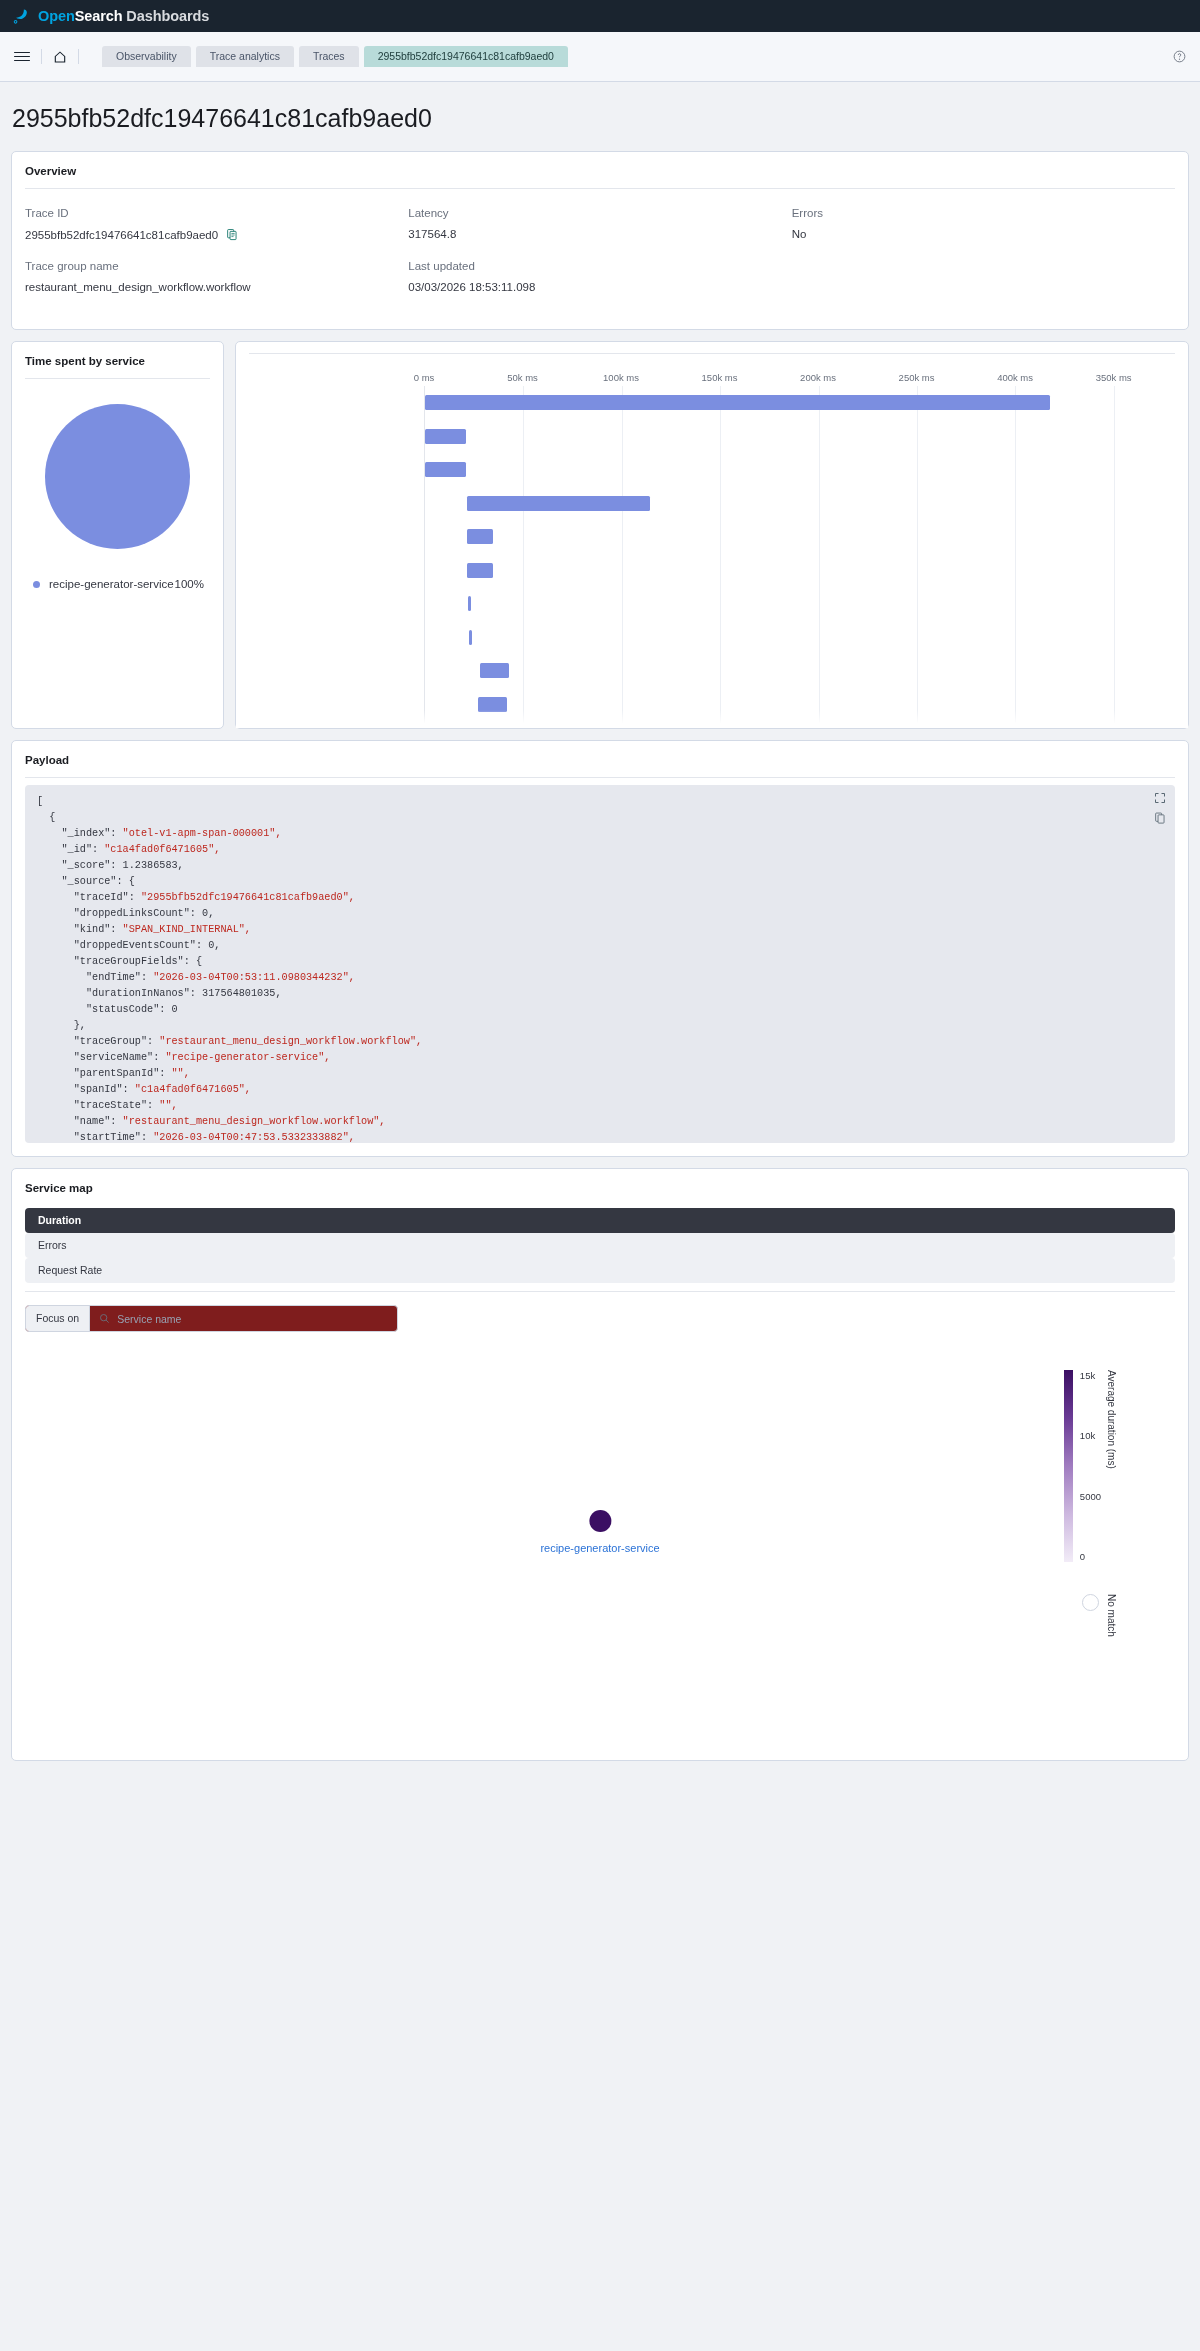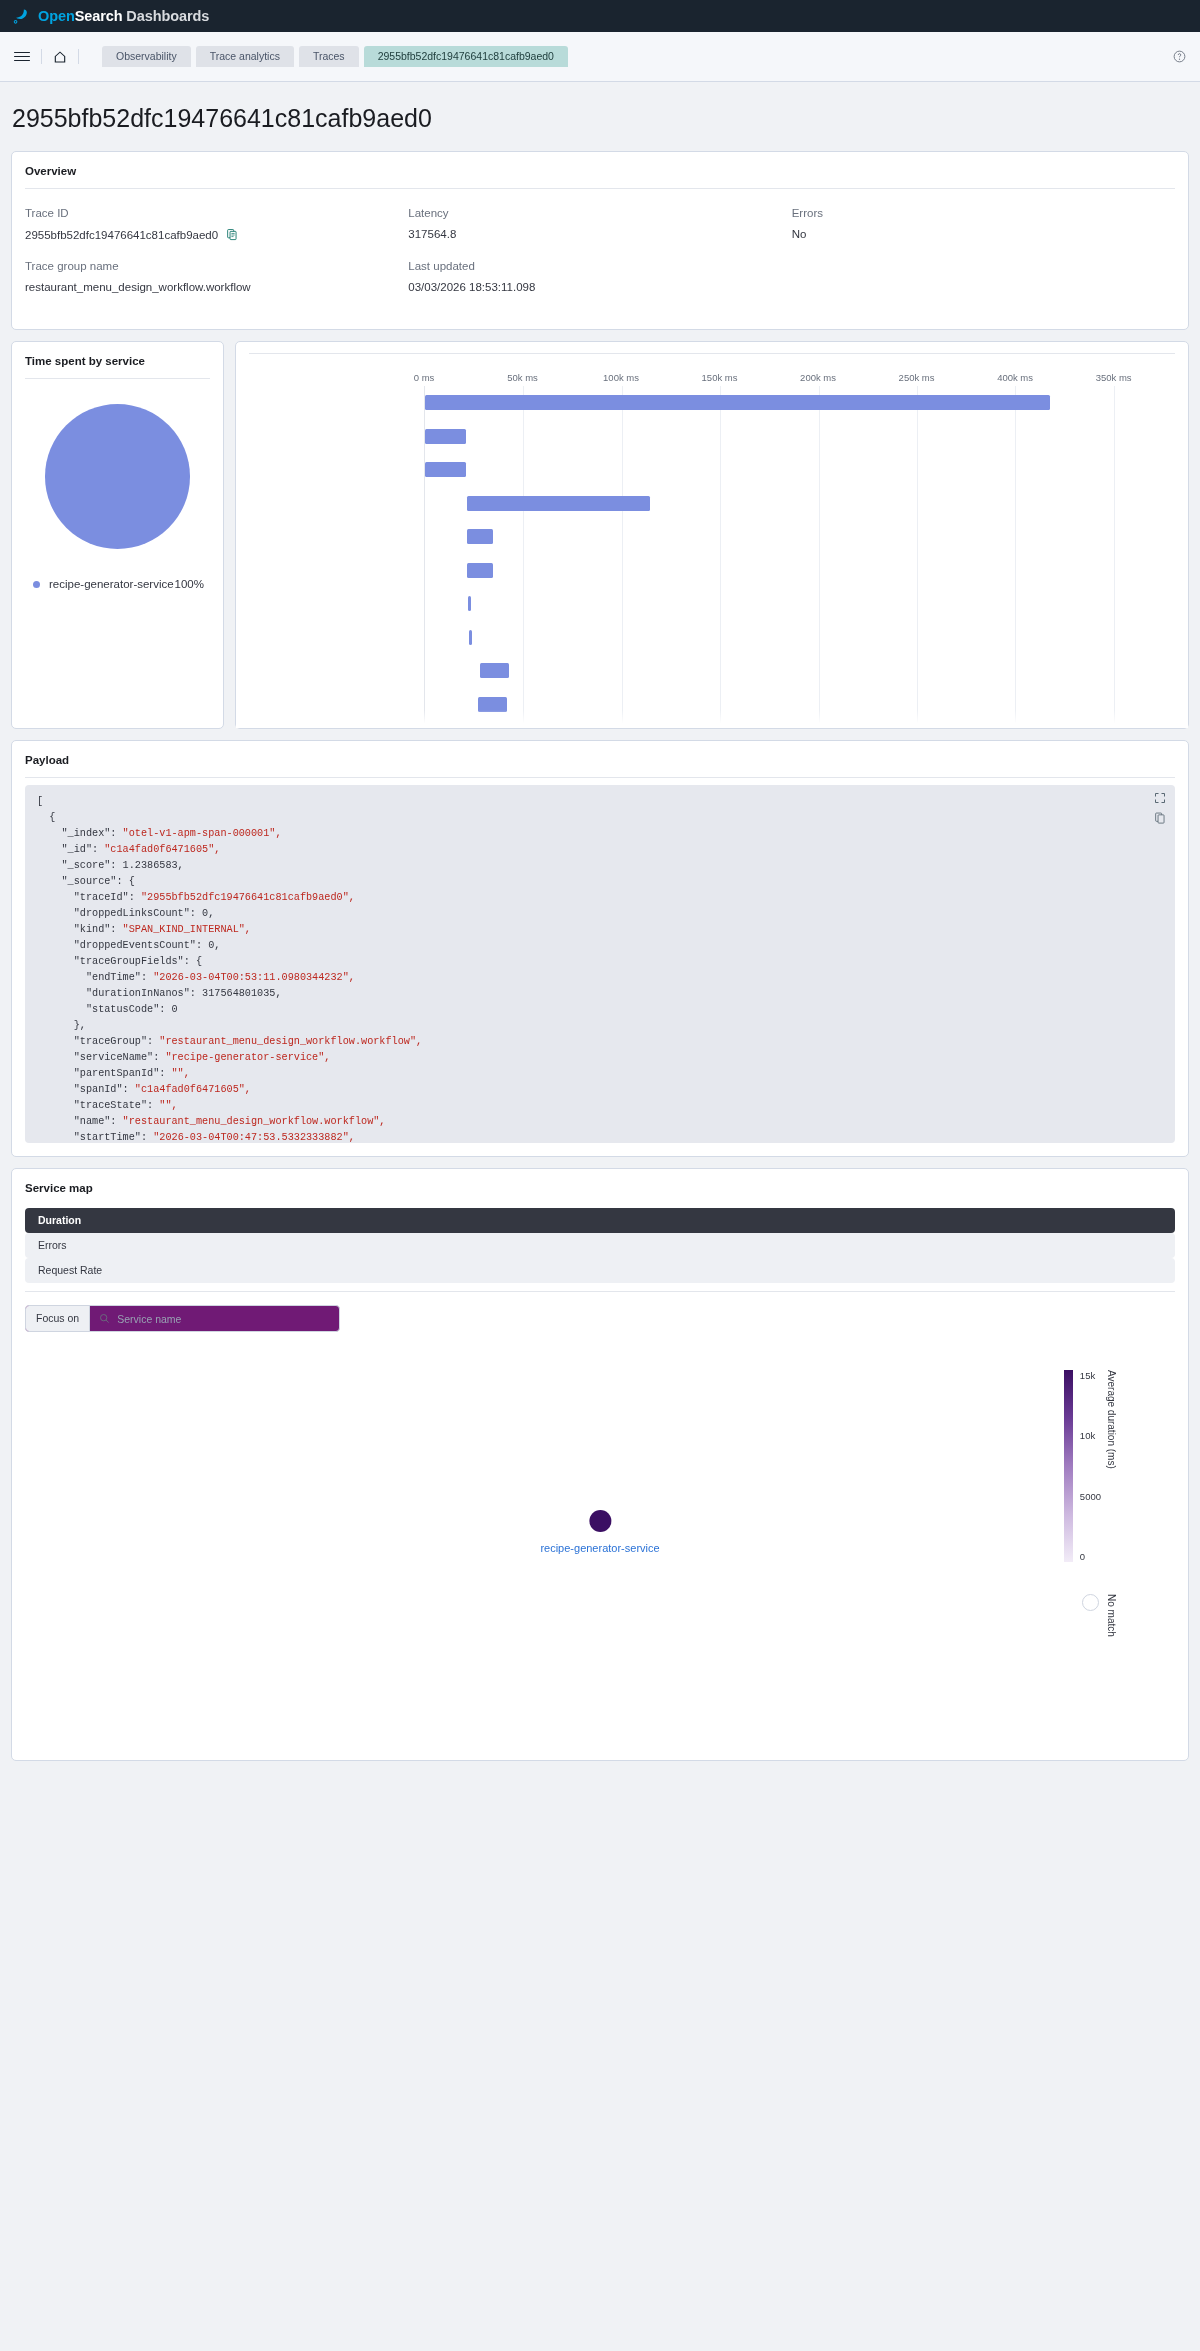--- a/index.html
+++ b/index.html
@@ -125,22 +125,22 @@
 
   
   .sm-tabs { display:flex; padding:3px 13px 0;flex-direction:column; }
   .sm-tab {
     font-size:10.5px; padding:6px 13px 7px; cursor:pointer;
     background:#eef0f4; color:#343741; border-radius:4px;
   }
   .sm-tab.on { background:#343741; color:#fff; font-weight:bold; }
   .sm-tabs-hr { height:1px; background:#e3e6ec; margin:8px 13px 0; }
   .focus-row { padding:13px 13px 0; }
-  .focus-ctl { display:flex; align-items:stretch; width:315px; border:1px solid #cfd5e0;
-               border-radius:4px; overflow:hidden; background:#701a75; }
+  .focus-ctl { display:flex; align-items:stretch; width:373px; border:1px solid #cfd5e0;
+               border-radius:4px; overflow:hidden; background:#7f1d1d; }
   .focus-lbl { background:#eef0f4; font-size:10.5px; color:#343741; padding:6px 10px 7px;
                border-right:1px solid #cfd5e0; white-space:nowrap; }
   .focus-in { flex:1; display:flex; align-items:center; gap:7px; padding:0 9px; }
   .focus-in span { font-size:10.5px; color:#98a2b3; }
 
   .map-area { position:relative; height:400px; margin: 10px 13px 18px; }
   .node-wrap { position:absolute; left:50%; top:168px; transform:translateX(-50%);
                display:flex; flex-direction:column; align-items:center; gap:10px; }
   .node-dot { width:22px; height:22px; border-radius:50%; background:#3b0f63; cursor:pointer; }
   .node-lbl { font-size:11px; color:#2b72d6; cursor:pointer; }

